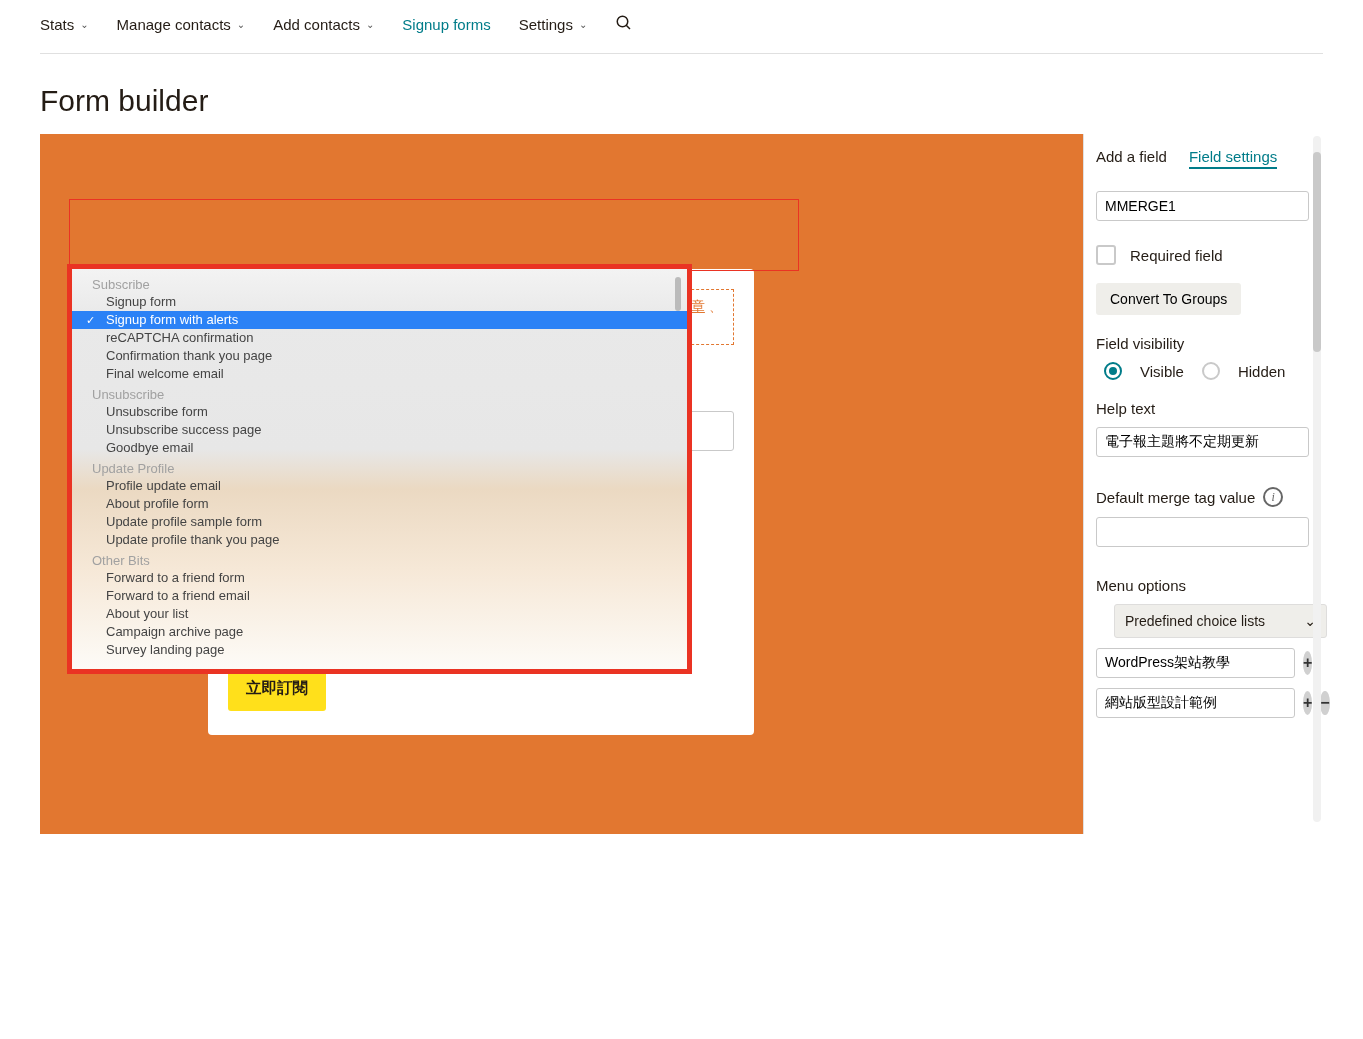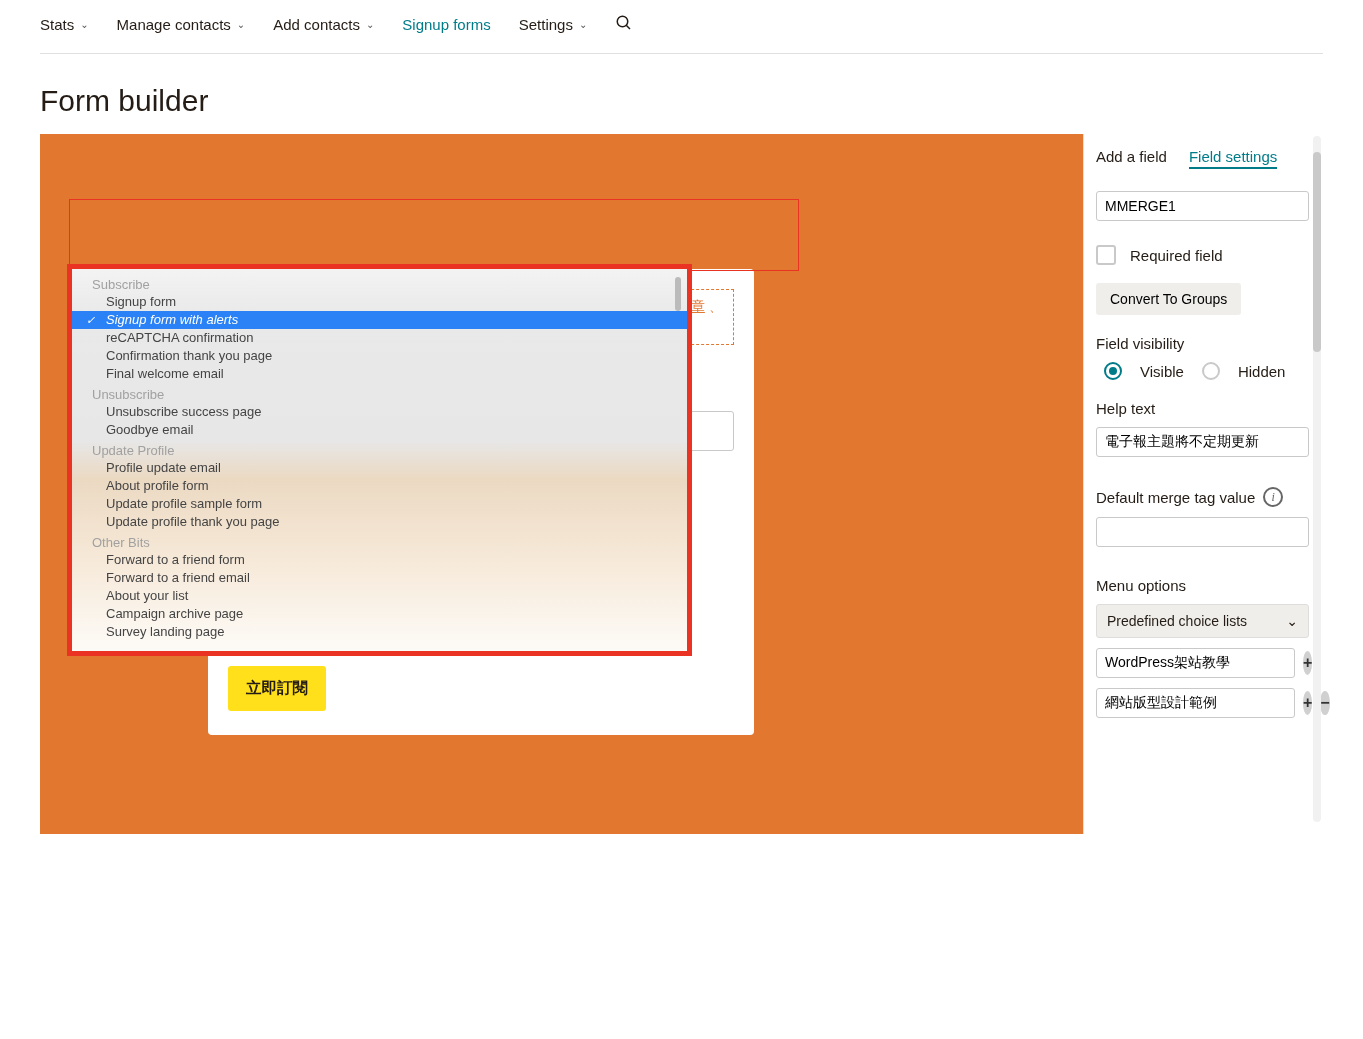--- a/index.html
+++ b/index.html
@@ -9,21 +9,21 @@
   .topnav .item { display: flex; align-items: center; gap: 6px; cursor: pointer; color: #241c15; font-size: 15px; }
   .topnav .item.active { color: #007c89; }
   .chev { font-size: 10px; color: #555; }
   .search-icon svg { width: 18px; height: 18px; stroke: #241c15; }
   h1.page-title { font-weight: 400; font-size: 30px; margin: 30px 0 20px; }
 
   .dropdown-box { position: absolute; left: 27px; top: 130px; width: 625px; border: 5px solid #ea3323; background: linear-gradient(180deg,#f3f3f3,#e9e9e9 12%,#e7e7e7 45%,#ebd9c2 55%,#f6e8d7 75%,#fdfbf7); padding: 4px 0 10px; z-index: 50; max-height: 410px; overflow: hidden; }
   .dropdown-box .scroll { overflow-y: auto; max-height: 398px; }
   .dd-group { color: #a1a1a1; font-size: 13px; padding: 4px 0 1px 20px; }
   .dd-item { font-size: 13px; color: #444; padding: 1px 0 1px 34px; cursor: pointer; line-height: 16px; }
-  .dd-item.selected { background: #2b82f6; color: #fff; position: relative; font-style: italic; }
+  .dd-item.selected { background: #2b82f6; color: #fff; position: relative; }
   .dd-item.selected::before { content: "✓"; position: absolute; left: 14px; color: #fff; font-size: 11px; }
   .dd-scrollbar { position: absolute; right: 6px; top: 8px; width: 6px; height: 34px; background: #bbb; border-radius: 3px; }
 
   .canvas-area { background: #e27730; margin: -4px 0 0 0; min-height: 700px; padding-top: 135px; position: relative; display: flex; }
   .canvas-inner { margin-left: 168px; width: 546px; }
   .red-outline { position: absolute; left: 29px; top: 65px; width: 730px; height: 72px; border: 1px solid #ea3323; }
   .form-card { background: #fff; border-radius: 4px; padding: 20px 20px 24px; width: 546px; }
   .desc-box { border: 1px dashed #e27730; padding: 6px 10px 8px; margin-bottom: 8px; color: #e27730; font-size: 14px; line-height: 20px; }
   .desc-box .u { text-decoration: underline; color: #e27730; }
   .err { color: #e85c41; font-size: 15px; margin: 6px 0 14px; }
@@ -46,21 +46,21 @@
   .chk-row { display: flex; align-items: center; gap: 14px; margin: 14px 0 18px; }
   .chk { width: 20px; height: 20px; border: 2px solid #c9c9c9; border-radius: 3px; background:#fff; }
   .gray-btn { background: #efeeea; border: none; padding: 8px 14px; font-size: 14px; border-radius: 3px; cursor: pointer; }
   .side-h { font-size: 15px; margin: 20px 0 10px; color: #241c15; }
   .vis-row { display: flex; gap: 18px; align-items: flex-end; padding-left: 8px; }
   .radio-sm { width: 18px; height: 18px; border: 2px solid #c9c9c9; border-radius: 50%; background:#fff; display:inline-flex; align-items:center; justify-content:center; }
   .radio-sm.checked { border-color: #007c89; }
   .radio-sm.checked::after { content:""; width:8px; height:8px; background:#007c89; border-radius:50%; }
   .help-row { display:flex; align-items:center; gap:8px; }
   .info-circle { width:20px;height:20px;border:2px solid #666;border-radius:50%;display:flex;align-items:center;justify-content:center;font-size:12px;color:#666;font-style:italic;font-family:serif;}
-  .sel { width:100%; border:1px solid #dedddc; background:#efeeea; height:34px; border-radius:3px; display:flex; align-items:center; justify-content:space-between; padding:0 10px; font-size:14px; cursor:pointer; }
+  .sel { width:100%; border:1px solid #dedddc; background:#efeeea; height:34px; border-radius:3px; display:flex; align-items:center; justify-content:space-between; padding:0 10px; font-size:14px; cursor:pointer;margin-left:18px; }
   .opt-row { display:flex; gap:8px; align-items:center; margin:10px 0; }
   .opt-row input { flex:1; border:1px solid #c9c9c9; border-radius:3px; height:30px; padding:0 8px; font-size:14px; }
   .circle-btn { width:24px;height:24px;border-radius:50%;background:#d0d0d0;display:flex;align-items:center;justify-content:center;font-size:16px;color:#333;cursor:pointer;font-weight:bold; }
 
   .content-rel { position: relative; min-height: 900px; }
 </style>
 </head>
 <body>
 
 <div class="wrap">
@@ -99,20 +99,21 @@
     <div class="dropdown-box">
       <div class="dd-scrollbar"></div>
       <div class="scroll" id="dd-scroll">
           <div class="dd-group">Subscribe</div>
           <div class="dd-item">Signup form</div>
           <div class="dd-item selected">Signup form with alerts</div>
           <div class="dd-item">reCAPTCHA confirmation</div>
           <div class="dd-item">Confirmation thank you page</div>
           <div class="dd-item">Final welcome email</div>
           <div class="dd-group">Unsubscribe</div>
+          <div class="dd-item">Unsubscribe form</div>
           <div class="dd-item">Unsubscribe success page</div>
           <div class="dd-item">Goodbye email</div>
           <div class="dd-group">Update Profile</div>
           <div class="dd-item">Profile update email</div>
           <div class="dd-item">About profile form</div>
           <div class="dd-item">Update profile sample form</div>
           <div class="dd-item">Update profile thank you page</div>
           <div class="dd-group">Other Bits</div>
           <div class="dd-item">Forward to a friend form</div>
           <div class="dd-item">Forward to a friend email</div>

